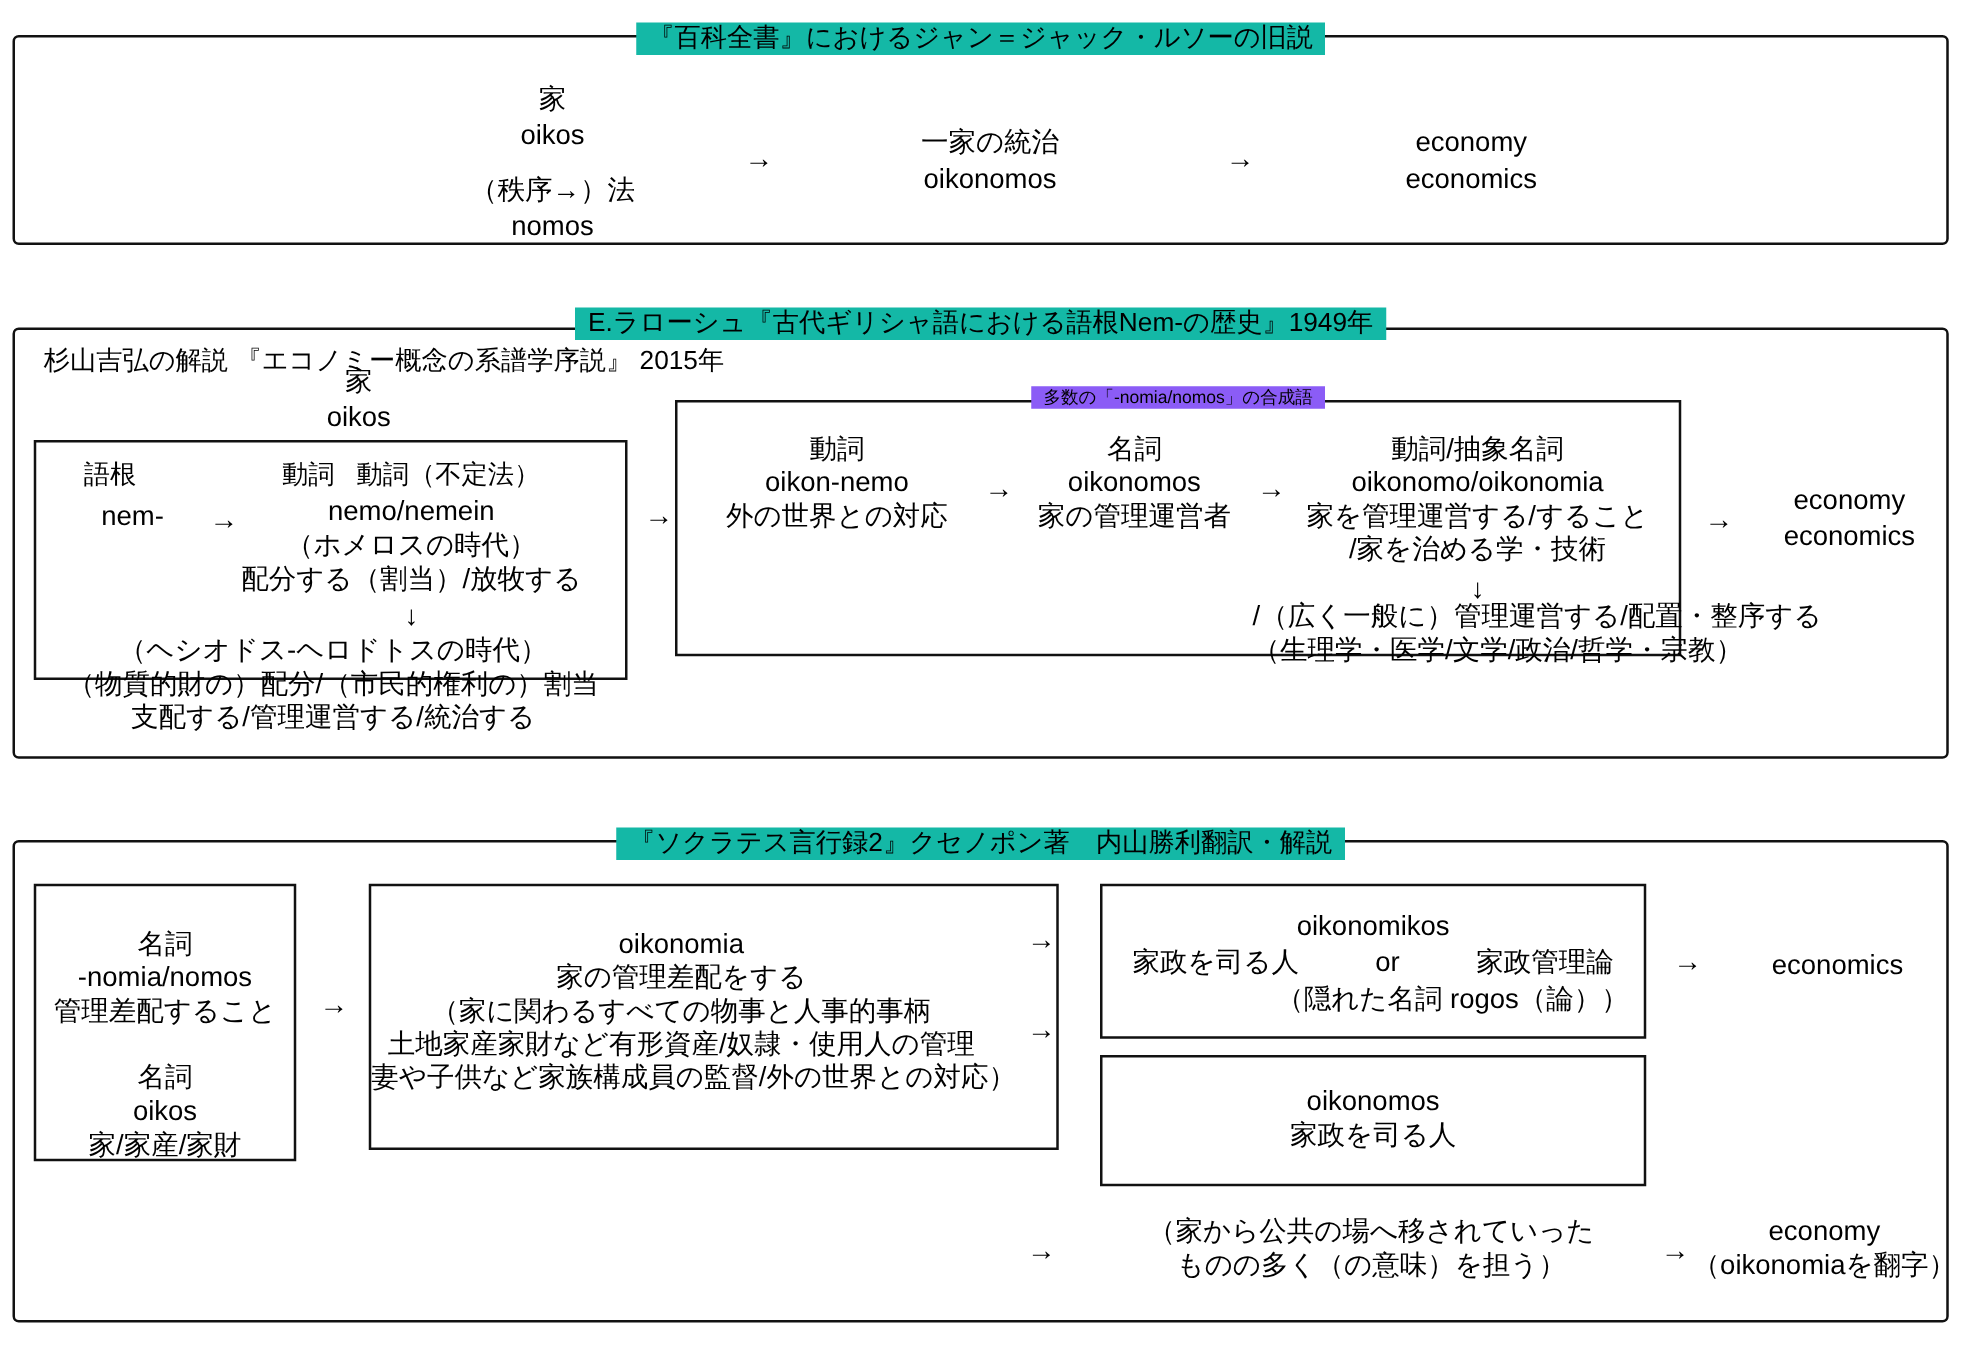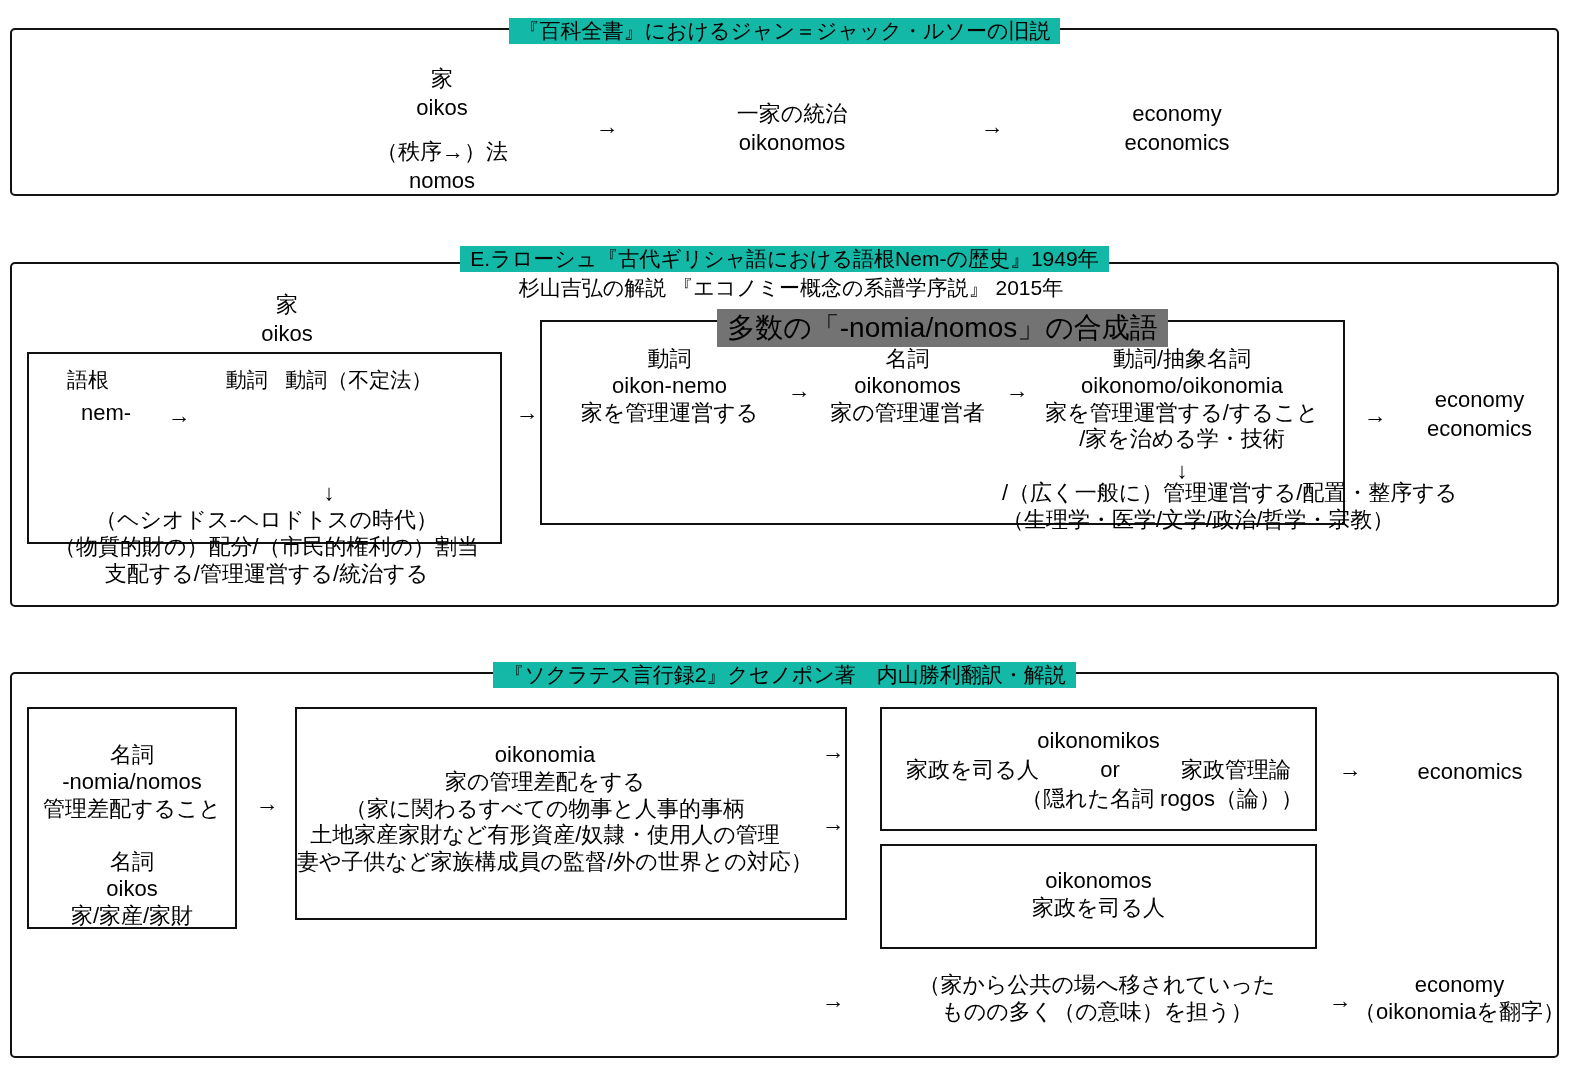--- a/index.html
+++ b/index.html
@@ -52,23 +52,23 @@
     background: #ffffff;
   }
   .box-title {
     position: absolute;
     top: -0.80em;
     left: 0;
     right: 0;
     text-align: center;
   }
   .box-title span {
-    background: #737373;
+    background: #8b5cf6;
     padding: 0 10px;
-    font-size: 28px;
+    font-size: 14px;
     white-space: pre;
     display: inline-block;
   }
 
   
   .txt {
     position: absolute;
     font-size: 22px;
     line-height: 1.30;
     white-space: pre;
@@ -111,46 +111,49 @@
   <div class="arrow" style="left:950px; top:85px; width:60px;">→</div>
 
   <div class="txt" style="left:1050px; top:70px; width:230px;">economy
 economics</div>
 </div>
 
 <div class="frame" style="left:10px; top:262px; width:1549px; height:345px;">
   <div class="frame-title two-line" style="top:-18px;">
     <span>E.ラローシュ『古代ギリシャ語における語根Nem-の歴史』1949年</span>
   </div>
-  <div style="position:absolute; top:10px; left:13px; right:0; text-align:center;">
+  <div style="position:absolute; top:10px; left:13px; right:0; ">
     <span style="background:#fff; padding:0 10px; font-size:21px; white-space:pre; display:inline-block;">杉山吉弘の解説 『エコノミー概念の系譜学序説』 2015年</span>
   </div>
 
   <div class="txt" style="left:175px; top:27px; width:200px;">家
 oikos</div>
 
   <div class="box" style="left:15px; top:88px; width:475px; height:192px;">
     <div class="txt" style="left:0px; top:12px; width:475px; font-size:21px; text-align:left; padding-left:38px; box-sizing:border-box;">語根                    動詞   動詞（不定法）</div>
     <div class="txt" style="left:22px; top:45px; width:110px;">nem-</div>
     <div class="arrow" style="left:125px; top:50px; width:50px;">→</div>
+    <div class="txt lh-tight" style="left:140px; top:42px; width:320px;">nemo/nemein
+（ホメロスの時代）
+配分する（割当）/放牧する</div>
     <div class="dn-arrow" style="left:140px; top:128px; width:320px;">↓</div>
     <div class="txt lh-tight" style="left:0px; top:153px; width:475px;">（ヘシオドス-ヘロドトスの時代）
 （物質的財の）配分/（市民的権利の）割当
 支配する/管理運営する/統治する</div>
   </div>
 
   <div class="arrow" style="left:492px; top:137px; width:46px;">→</div>
 
   <div class="box" style="left:528px; top:56px; width:805px; height:205px;">
     <div class="box-title">
       <span>多数の「-nomia/nomos」の合成語</span>
     </div>
     <div class="txt lh-tight" style="left:10px; top:24px; width:235px;">動詞
 oikon-nemo
-家を管理運営する</div>
+外の世界との対応</div>
     <div class="arrow" style="left:237px; top:57px; width:40px;">→</div>
     <div class="txt lh-tight" style="left:268px; top:24px; width:195px;">名詞
 oikonomos
 家の管理運営者</div>
     <div class="arrow" style="left:455px; top:57px; width:40px;">→</div>
     <div class="txt lh-tight" style="left:480px; top:24px; width:320px;">動詞/抽象名詞
 oikonomo/oikonomia
 家を管理運営する/すること
 /家を治める学・技術</div>
     <div class="dn-arrow" style="left:480px; top:138px; width:320px;">↓</div>

